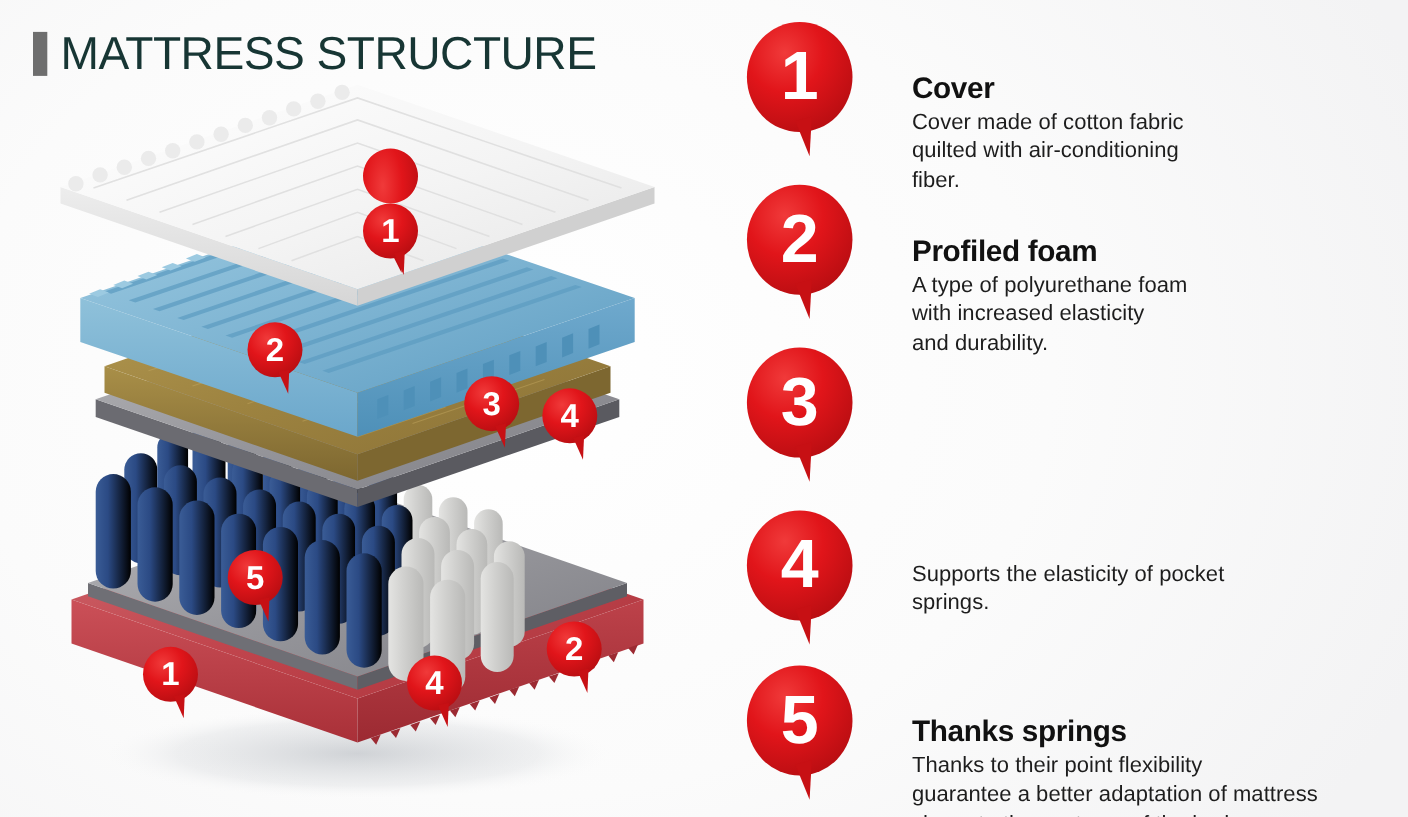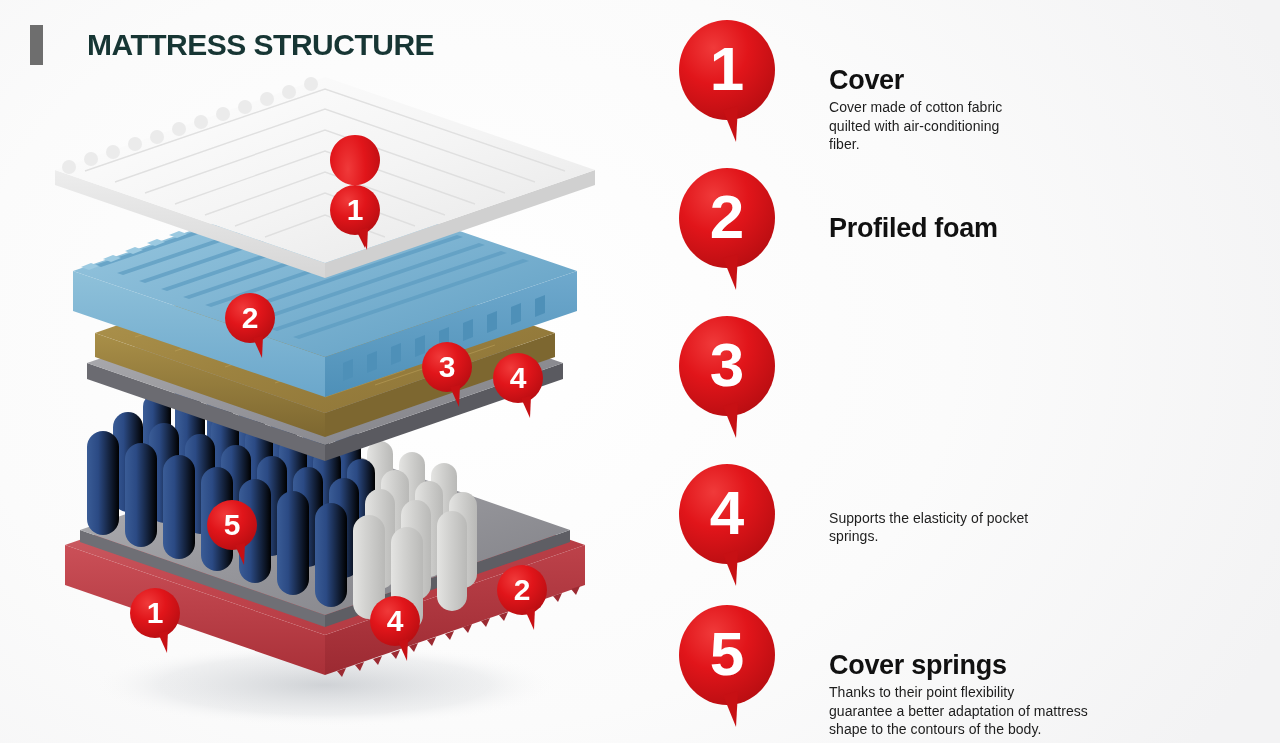--- a/index.html
+++ b/index.html
@@ -14,40 +14,40 @@
       radial-gradient(ellipse 900px 700px at 36% 46%, #ffffff 0%, #fbfbfb 55%, #f3f3f4 100%);
   }
 
   
   .title-wrap{
     position:absolute; left:30px; top:25px;
     display:flex; align-items:center; gap:12px;
   }
   .title-bar{ width:13px; height:40px; background:#6e6e6e; flex:none; }
   .title-text{
-    font-size:30px; font-weight:bold; letter-spacing:-0.5px;
-    color:#173634; white-space:nowrap;margin-left:32px;
+    font-size:42px; font-weight:normal; letter-spacing:-0.5px;
+    color:#173634; white-space:nowrap;
   }
 
   
   .illo{ position:absolute; left:25px; top:75px; width:600px; height:650px; }
   .illo svg{ display:block; width:100%; height:100%; }
 
   
   .legend{ position:absolute; left:665px; top:18px; width:600px; height:720px; }
   .legend-item{ position:absolute; left:0; width:600px; }
   .legend-pin{ position:absolute; left:8px; top:0; width:108px; height:128px; }
   .legend-pin svg{ display:block; width:100%; height:100%; }
   .legend-body{ position:absolute; left:164px; top:6px; width:430px;margin-top:41px; }
   .legend-title{
     font-size:27px; font-weight:bold; color:#111111;
     letter-spacing:-0.3px; line-height:1.12; margin-bottom:3px;
   }
   .legend-desc{
-    font-size:14px; color:#1d1d1d; line-height:1.31;
+    font-size:20px; color:#1d1d1d; line-height:1.31;
     letter-spacing:0.05px; white-space:pre-line;
   }
 
   
   .pin-num{
     font-family:"Liberation Sans", sans-serif;
     font-weight:bold; fill:#ffffff;
   }
 </style>
 </head>
@@ -493,20 +493,23 @@
               <stop offset="100%" stop-color="#b60d11"></stop>
             </radialGradient>
           </defs>
           <ellipse cx="54" cy="52" rx="48" ry="50" fill="url(#lp2)"></ellipse>
           <path d="M50,92 L63,124 L65,88 Z" fill="#c71014"></path>
           <text class="pin-num" x="54" y="72" font-size="62" text-anchor="middle">2</text>
         </svg>
       </div>
       <div class="legend-body">
         <div class="legend-title">Profiled foam</div>
+        <div class="legend-desc">A type of polyurethane foam
+with increased elasticity
+and durability.</div>
       </div>
     </div>
 
     <div class="legend-item" style="top:296px;">
       <div class="legend-pin">
         <svg viewBox="0 0 108 128" xmlns="http://www.w3.org/2000/svg">
           <defs>
             <radialGradient id="lp3" cx="36%" cy="28%" r="80%">
               <stop offset="0%" stop-color="#f03a3a"></stop>
               <stop offset="45%" stop-color="#e1151a"></stop>
@@ -552,21 +555,21 @@
               <stop offset="45%" stop-color="#e1151a"></stop>
               <stop offset="100%" stop-color="#b60d11"></stop>
             </radialGradient>
           </defs>
           <ellipse cx="54" cy="52" rx="48" ry="50" fill="url(#lp5)"></ellipse>
           <path d="M50,92 L63,124 L65,88 Z" fill="#c71014"></path>
           <text class="pin-num" x="54" y="72" font-size="62" text-anchor="middle">5</text>
         </svg>
       </div>
       <div class="legend-body">
-        <div class="legend-title">Cover springs</div>
+        <div class="legend-title">Thanks springs</div>
         <div class="legend-desc">Thanks to their point flexibility
 guarantee a better adaptation of mattress
 shape to the contours of the body.</div>
       </div>
     </div>
 
   </div>
 </div>
 
 </body></html>

